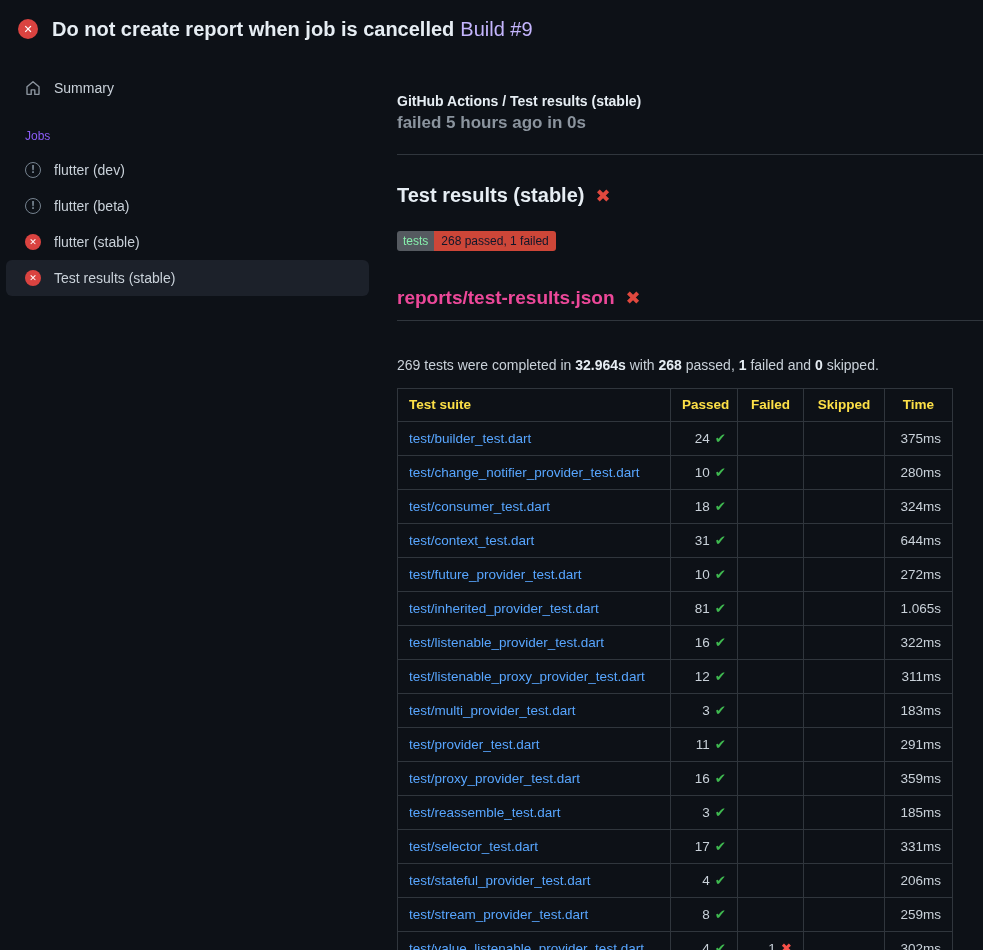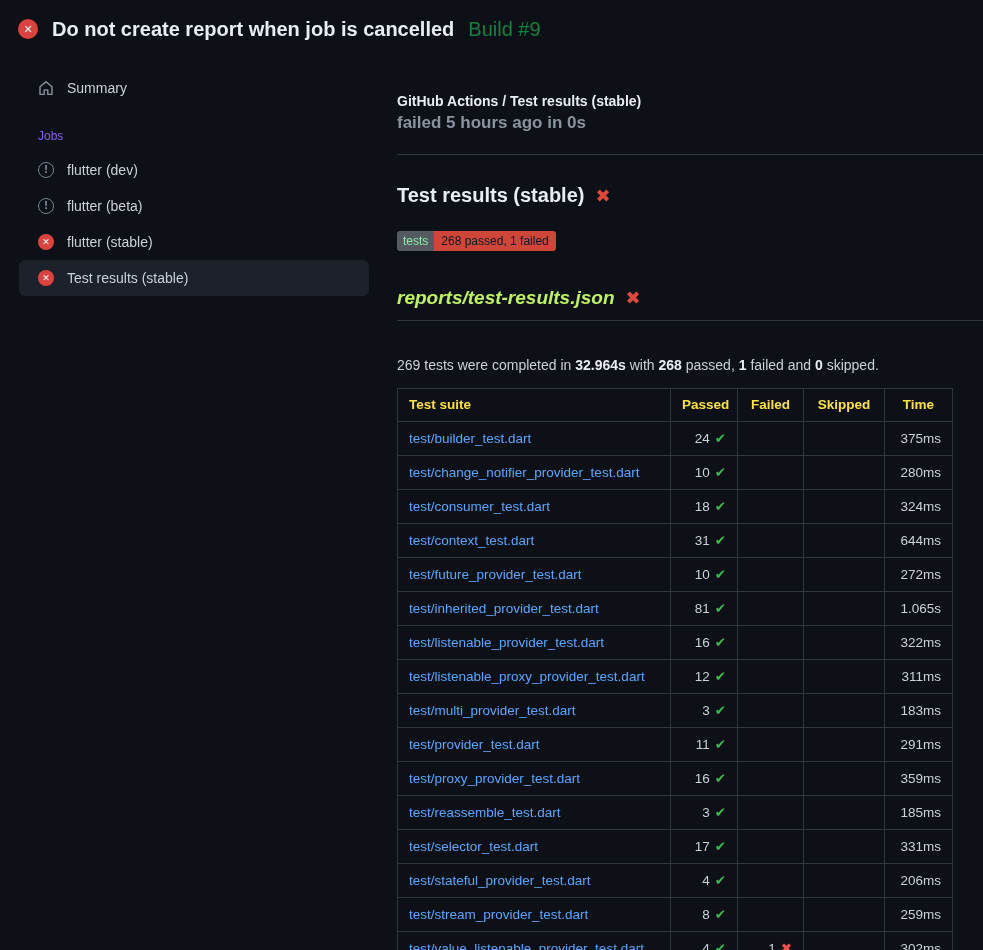--- a/index.html
+++ b/index.html
@@ -13,27 +13,27 @@
   .glyph { font-family:"DejaVu Sans",sans-serif; }
 
   
   .header { display:flex; align-items:center; gap:14px; padding:15px 16px 13px 18px; }
   .fail-circle {
     width:20px; height:20px; border-radius:50%; background:#da4340;
     color:#fff; display:flex; align-items:center; justify-content:center;
     font-size:11px; font-weight:bold; flex:0 0 auto; line-height:1;
   }
   .header h1 { margin:0; font-size:20px; font-weight:700; color:#e6edf3; line-height:28px; }
-  .build-no { color:#15803d; font-weight:400; margin-left:14px; }
+  .build-no { color:#c4b5fd; font-weight:400; margin-left:6px; }
 
   
   .layout { display:flex; align-items:flex-start; }
 
   
-  .sidebar { width:381px; flex:0 0 auto; padding:14px 12px 0 19px; }
+  .sidebar { width:381px; flex:0 0 auto; padding:14px 12px 0 6px; }
   .side-item {
     display:flex; align-items:center; gap:13px; padding:10px 19px;
     border-radius:6px; font-size:14px; color:#c9d1d9; cursor:pointer;
   }
   .side-item.selected { background:#1c212a; }
   .jobs-label { color:#8b5cf6; font-size:12px; padding:23px 19px 9px 19px; }
   .icon-neutral {
     width:16px; height:16px; border-radius:50%; border:1.5px solid #768390;
     color:#768390; font-size:10px; font-weight:bold;
     display:flex; align-items:center; justify-content:center; flex:0 0 auto; line-height:1;
@@ -58,21 +58,21 @@
   .xmark { color:#e0483e; font-weight:700; font-size:18px; line-height:1; }
 
   .badge { display:inline-flex; margin-top:24px; font-size:12px; line-height:1; border-radius:3px; overflow:hidden; }
   .badge-label { background:#555a60; color:#86efac; padding:4px 6px; }
   .badge-value { background:#cd4638; color:#0f172a; padding:4px 7px; }
 
   .report-heading {
     margin:36px 0 0 0; padding-bottom:11px; border-bottom:1px solid #30363d;
     font-size:19px; font-weight:700; display:flex; align-items:center; gap:11px;
   }
-  .report-heading a { color:#bef264; text-decoration:none;font-style:italic; }
+  .report-heading a { color:#ec4899; text-decoration:none; }
 
   .summary-line { margin:36px 0 15px 0; font-size:14px; color:#c9d1d9; }
   .summary-line b { color:#e6edf3; }
 
   
   table.results { border-collapse:collapse; width:555px; font-size:13.5px; table-layout:fixed; }
   .results th, .results td { border:1px solid #30363d; padding:7px 11px; line-height:18px; }
   .results th { color:#fde047; font-weight:700; text-align:center; }
   .results th.col-suite { text-align:left; }
   .results td.suite { overflow:hidden; white-space:nowrap; text-overflow:ellipsis; }

